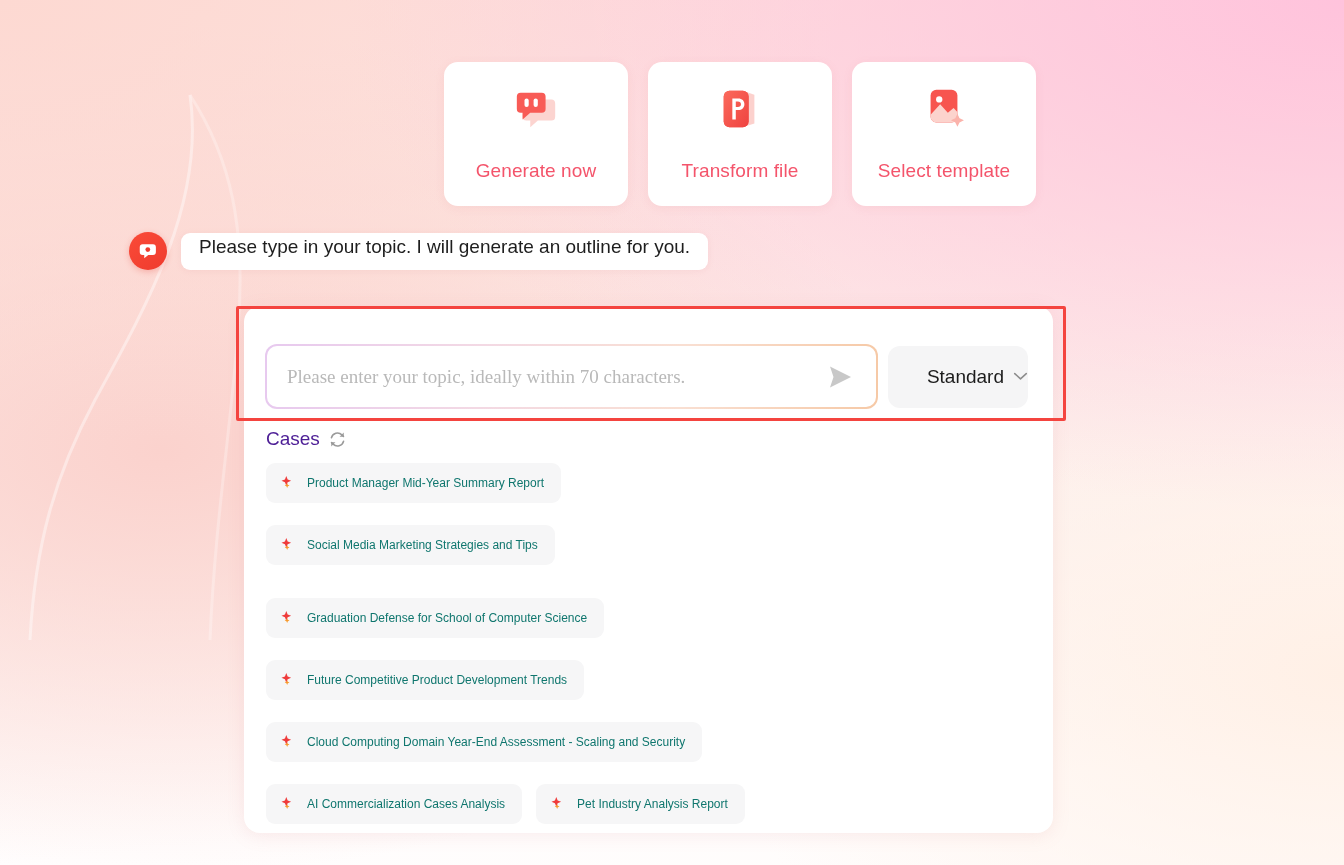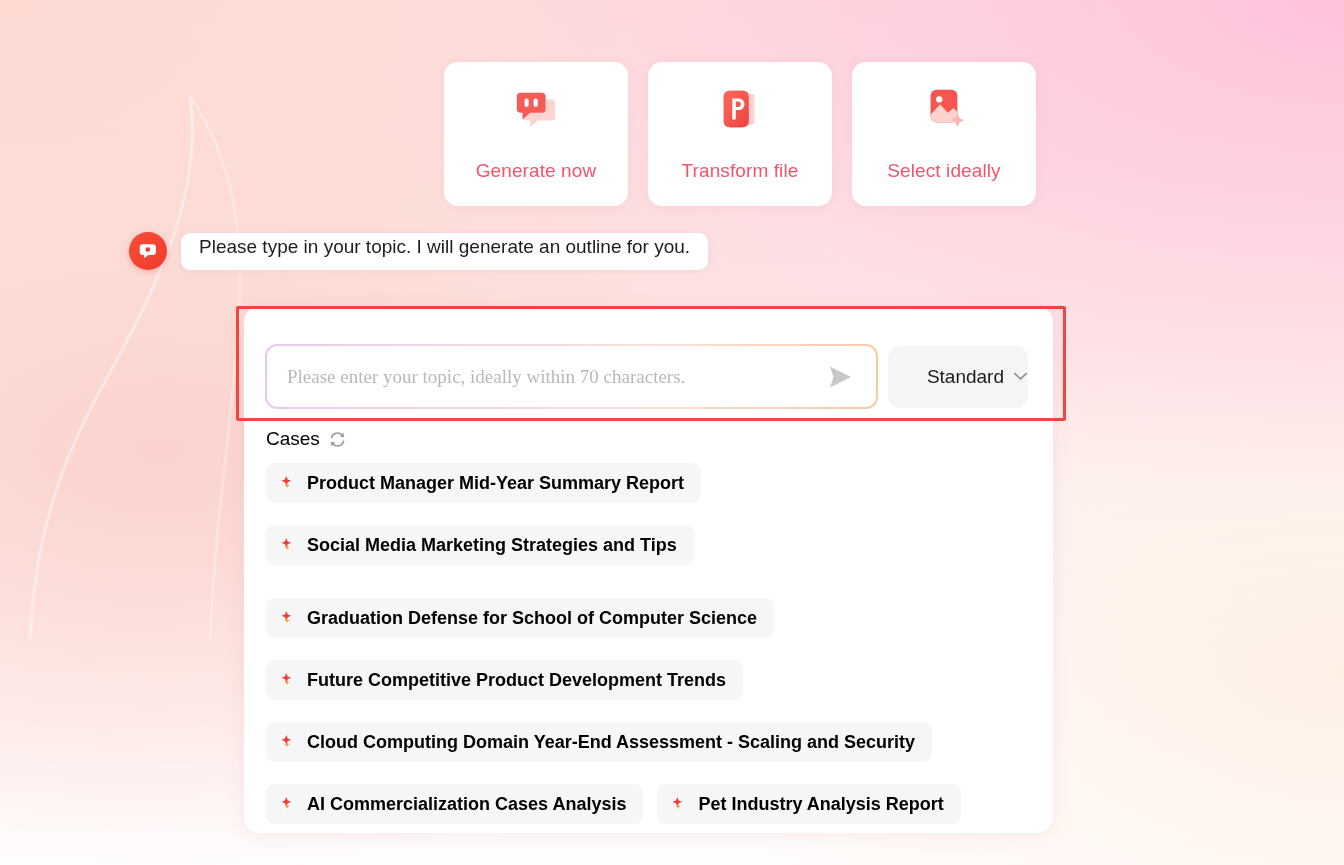--- a/index.html
+++ b/index.html
@@ -174,21 +174,21 @@
   
   .cases-head {
     position: absolute;
     left: 266px;
     top: 428px;
     display: flex;
     align-items: center;
     gap: 8px;
     z-index: 3;
   }
-  .cases-title { font-size: 19px; color: #000000; }
+  .cases-title { font-size: 19px; color: #4c1d95; }
   .refresh-btn { width: 19px; height: 19px; cursor: pointer; display: block; }
 
   .cases-list {
     position: absolute;
     left: 266px;
     top: 463px;
     width: 760px;
     display: flex;
     flex-wrap: wrap;
     gap: 11px 14px;
@@ -198,24 +198,23 @@
     display: inline-flex;
     align-items: center;
     gap: 10px;
     height: 40px;
     padding: 0 17px 0 14px;
     background: #f6f6f7;
     border-radius: 9px;
     cursor: pointer;
   }
   .case-chip .chip-text {
-    font-size: 18px;
-    color: #000000;
+    font-size: 12px;
+    color: #0f766e;
     white-space: nowrap;
-    font-weight: bold;
   }
   .spark { width: 17px; height: 17px; flex: none; display: block; }
   .row-break { flex-basis: 100%; height: 0; }
 </style>
 </head>
 <body>
 
 <div class="stage">
 
   <svg class="bg-decor" viewBox="0 0 520 640">
@@ -251,21 +250,21 @@
       <div class="action-label">Transform file</div>
     </div>
 
     <div class="action-card">
       <svg class="ico" viewBox="0 0 48 48">
         <path d="M10 10a6 6 0 0 1 6-6h16a6 6 0 0 1 6 6v22a6 6 0 0 1-6 6H16a6 6 0 0 1-6-6V10z" fill="#f7554f"></path>
         <path d="M10 30l10-11 8 9 6-5 4 4v5a6 6 0 0 1-6 6H16a6 6 0 0 1-6-6v-2z" fill="#fcd3cd"></path>
         <circle cx="19" cy="14" r="3.3" fill="#ffffff"></circle>
         <path d="M38 29l2.2 4.6 4.6 2.2-4.6 2.2L38 42.6 35.8 38l-4.6-2.2 4.6-2.2L38 29z" fill="#fbb3ab"></path>
       </svg>
-      <div class="action-label">Select ideally</div>
+      <div class="action-label">Select template</div>
     </div>
 
   </div>
 
   <div class="assistant-row">
     <div class="avatar">
       <svg width="22" height="22" viewBox="0 0 24 24">
         <path d="M6.2 4.6h11.2a3.2 3.2 0 0 1 3.2 3.2v5.4a3.2 3.2 0 0 1-3.2 3.2h-5.1l-4.4 3.6v-3.6H6.2A3.2 3.2 0 0 1 3 13.2V7.8a3.2 3.2 0 0 1 3.2-3.2z" fill="#ffffff"></path>
         <circle cx="11.8" cy="10.4" r="2.6" fill="#ef3b2e"></circle>
       </svg>

